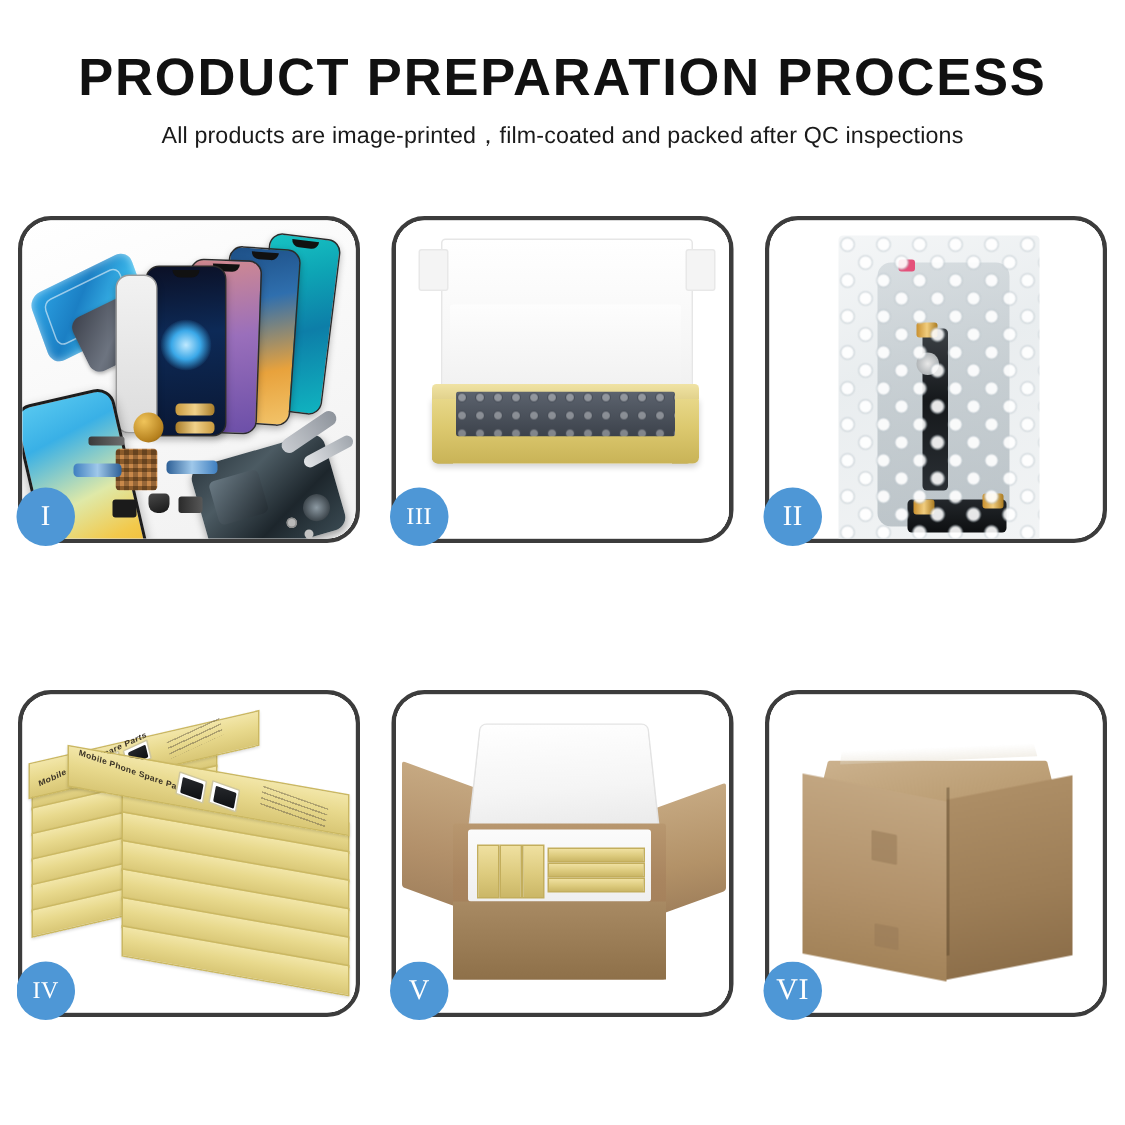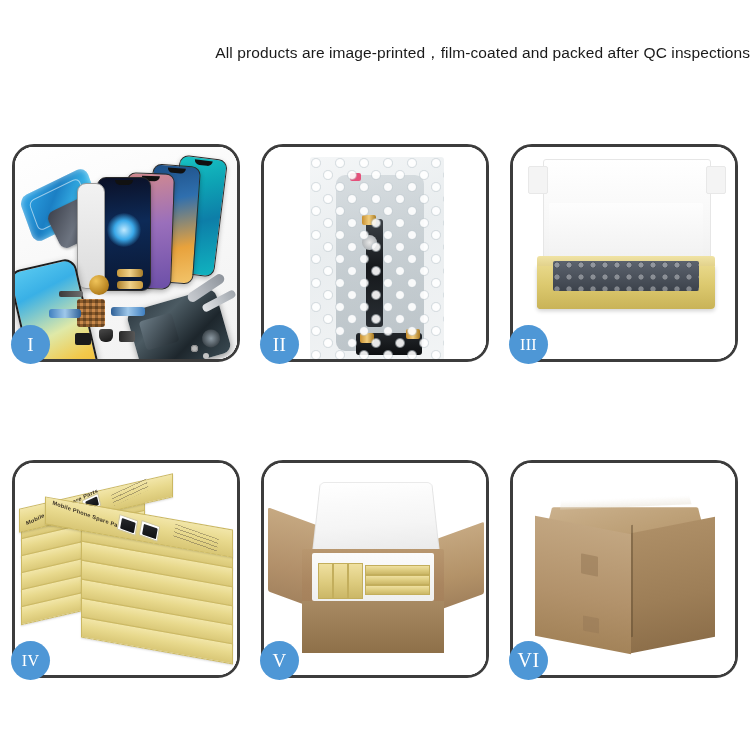--- a/index.html
+++ b/index.html
@@ -32,21 +32,20 @@
     white-space: nowrap;
   }
   .page-subtitle {
     font-family: "Liberation Sans", sans-serif;
     font-size: 15.5px;
     font-weight: normal;
     color: #1a1a1a;
     margin: 9px 0 0 0;
     letter-spacing: 0.1px;
     white-space: nowrap;
-    text-align: right;
   }
 
   
   .grid {
     position: absolute;
     left: 12px;
     top: 144px;
     width: 726px;
     display: grid;
     grid-template-columns: 228px 228px 228px;
@@ -396,20 +395,21 @@
   }
   .ctn-lbl2{
     position:absolute; left:70px; top:154px; width:16px; height:15px;
     background: rgba(150,120,85,.5); transform: skewY(11deg); border-radius:1px;
   }
 </style>
 </head>
 <body>
 
 <div class="header">
+  <h1 class="page-title">PRODUCT PREPARATION PROCESS</h1>
   <p class="page-subtitle">All products are image-printed，film-coated and packed after QC inspections</p>
 </div>
 
 <div class="grid">
 
   <div class="panel">
     <div class="panel-inner">
       <div class="scene1">
         <div class="p1-bg-grad"></div>
         <div class="adhesive"></div>
@@ -446,50 +446,50 @@
         <div class="part pt-scr2"></div>
         <div class="part pt-tool"></div>
         <div class="part pt-tool2"></div>
       </div>
     </div>
     <div class="badge">I</div>
   </div>
 
   <div class="panel">
     <div class="panel-inner">
+      <div class="scene3">
+        <div class="lid3"></div>
+        <div class="foam3"></div>
+        <div class="sidefold-l"></div>
+        <div class="sidefold-r"></div>
+        <div class="tray3">
+          <div class="inner3"></div>
+        </div>
+      </div>
+    </div>
+    <div class="badge wide">III</div>
+  </div>
+
+  <div class="panel">
+    <div class="panel-inner">
       <div class="scene2">
         <div class="bubblebag">
           <div class="screen-in"></div>
           <div class="flexcable"></div>
           <div class="flexdot"></div>
           <div class="goldtab gt1"></div>
           <div class="darkbase"></div>
           <div class="goldtab gt2"></div>
           <div class="goldtab gt3"></div>
           <div class="redmark"></div>
           <div class="bubbles"></div>
         </div>
       </div>
     </div>
     <div class="badge">II</div>
-  </div>
-
-  <div class="panel">
-    <div class="panel-inner">
-      <div class="scene3">
-        <div class="lid3"></div>
-        <div class="foam3"></div>
-        <div class="sidefold-l"></div>
-        <div class="sidefold-r"></div>
-        <div class="tray3">
-          <div class="inner3"></div>
-        </div>
-      </div>
-    </div>
-    <div class="badge wide">III</div>
   </div>
 
   <div class="panel">
     <div class="panel-inner">
       <div class="scene4">
 
         <div class="stackbox" style="left:6px;  top:44px;  width:122px; height:17px; transform:skewY(-13deg);"></div>
         <div class="stackbox" style="left:6px;  top:61px;  width:122px; height:17px; transform:skewY(-13deg);"></div>
         <div class="stackbox" style="left:6px;  top:78px;  width:122px; height:17px; transform:skewY(-13deg);"></div>
         <div class="stackbox" style="left:6px;  top:95px;  width:122px; height:17px; transform:skewY(-13deg);"></div>

